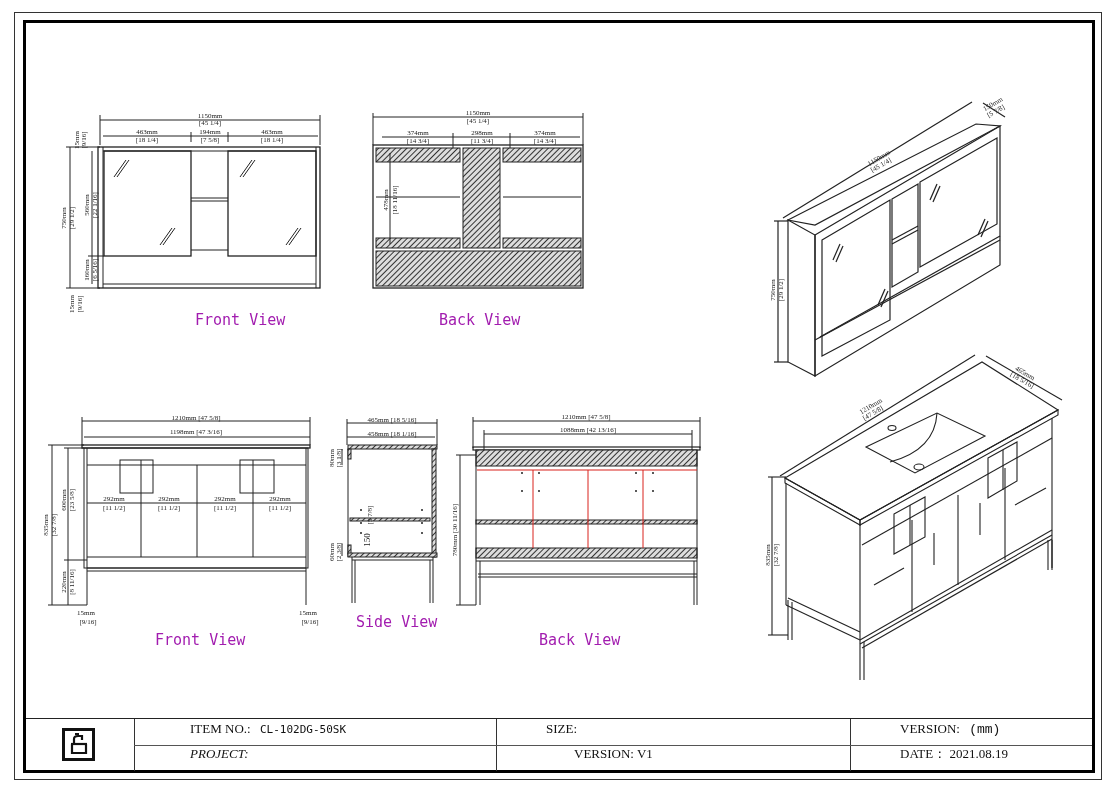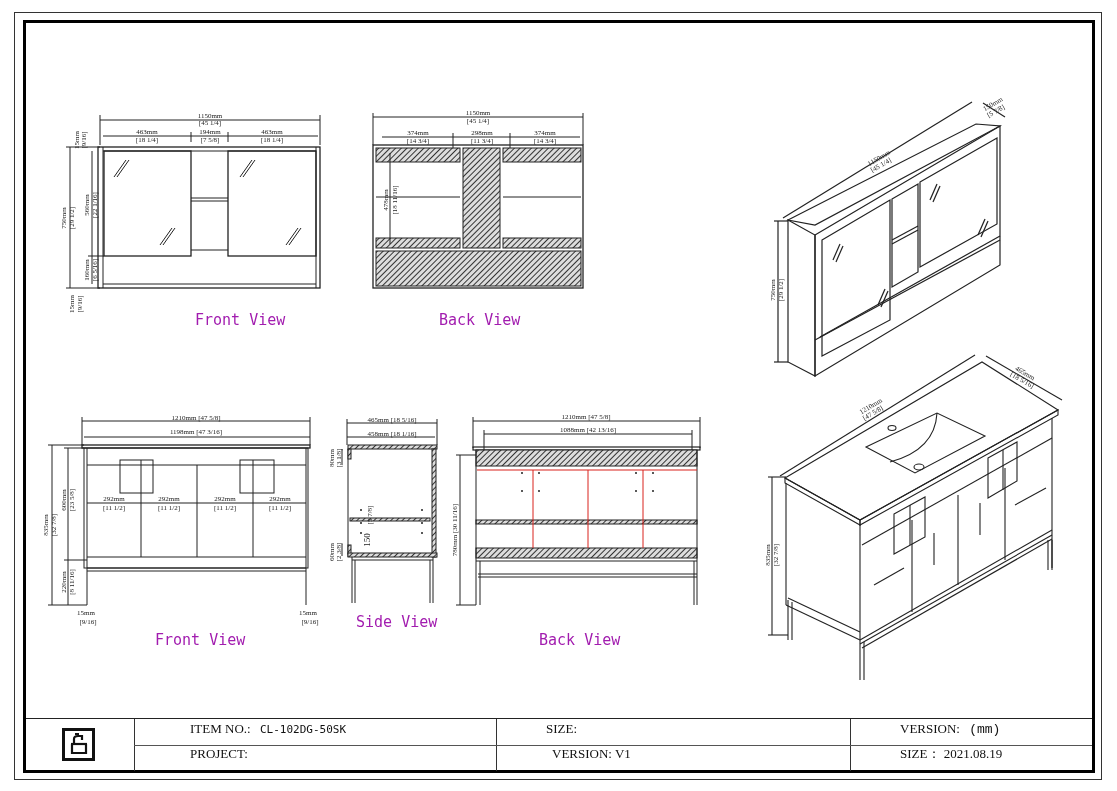--- a/index.html
+++ b/index.html
@@ -359,34 +359,34 @@
     </div>
     <div class="tb-vline" style="left:108px;"></div>
     <div class="tb-vline" style="left:470px;"></div>
     <div class="tb-vline" style="left:824px;"></div>
     <div class="tb-hline" style="left:108px; top:26px; width:958px;"></div>
 
     <div class="tb-cell" style="left:114px; top:2px;">
       <span>ITEM NO.:</span>
       <span class="mono" style="margin-left:6px;">CL-102DG-50SK</span>
     </div>
-    <div class="tb-cell" style="left:114px; top:27px;">
+    <div class="tb-cell" style="left:114px; top:27px;font-style:italic;">
       <span>PROJECT:</span>
       <span></span>
     </div>
     <div class="tb-cell" style="left:470px; top:2px;">
       <span>SIZE:</span>
       <span></span>
     </div>
-    <div class="tb-cell" style="left:448px; top:27px;padding-left:36px;">
+    <div class="tb-cell" style="left:470px; top:27px;padding-left:36px;">
       <span>VERSION:</span>
       <span>V1</span>
     </div>
     <div class="tb-cell" style="left:824px; top:2px;">
       <span>VERSION:</span>
       <span style="margin-left:6px;font-family:Liberation Mono, monospace;">(mm)</span>
     </div>
     <div class="tb-cell" style="left:824px; top:27px;">
-      <span>SIZE：</span>
+      <span>DATE：</span>
       <span>2021.08.19</span>
     </div>
   </div>
 </div>
 
 </body></html>

